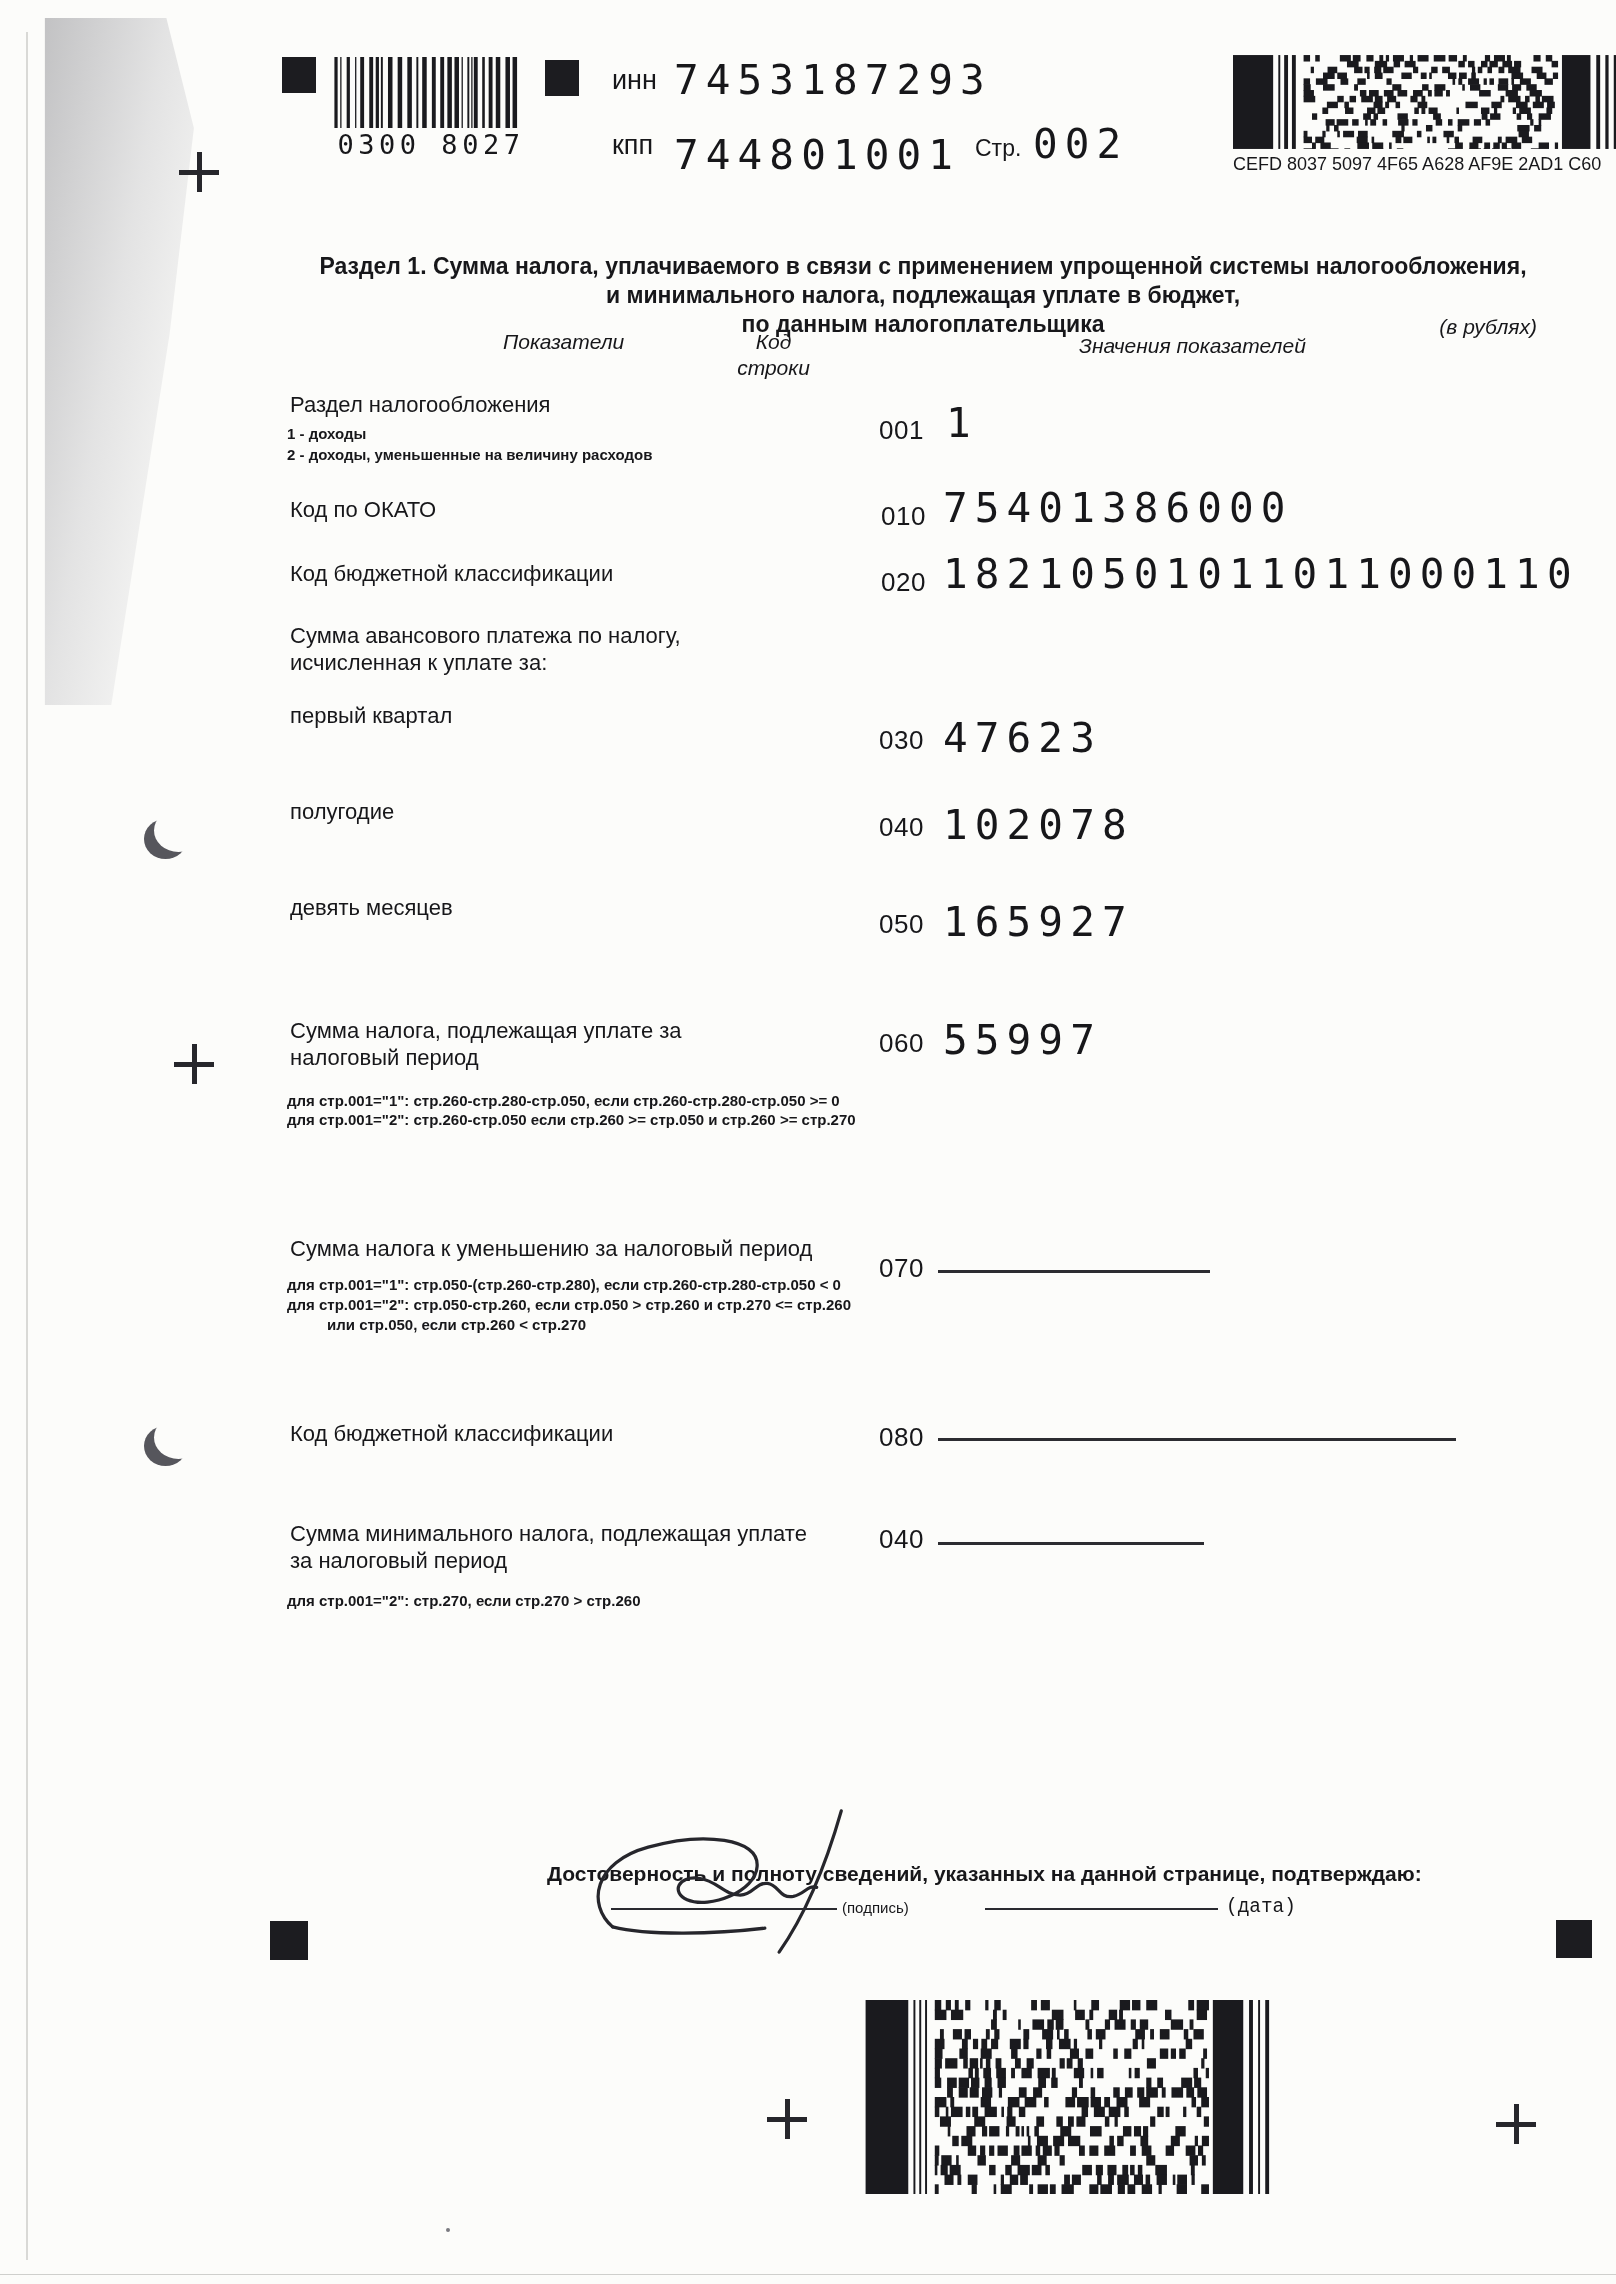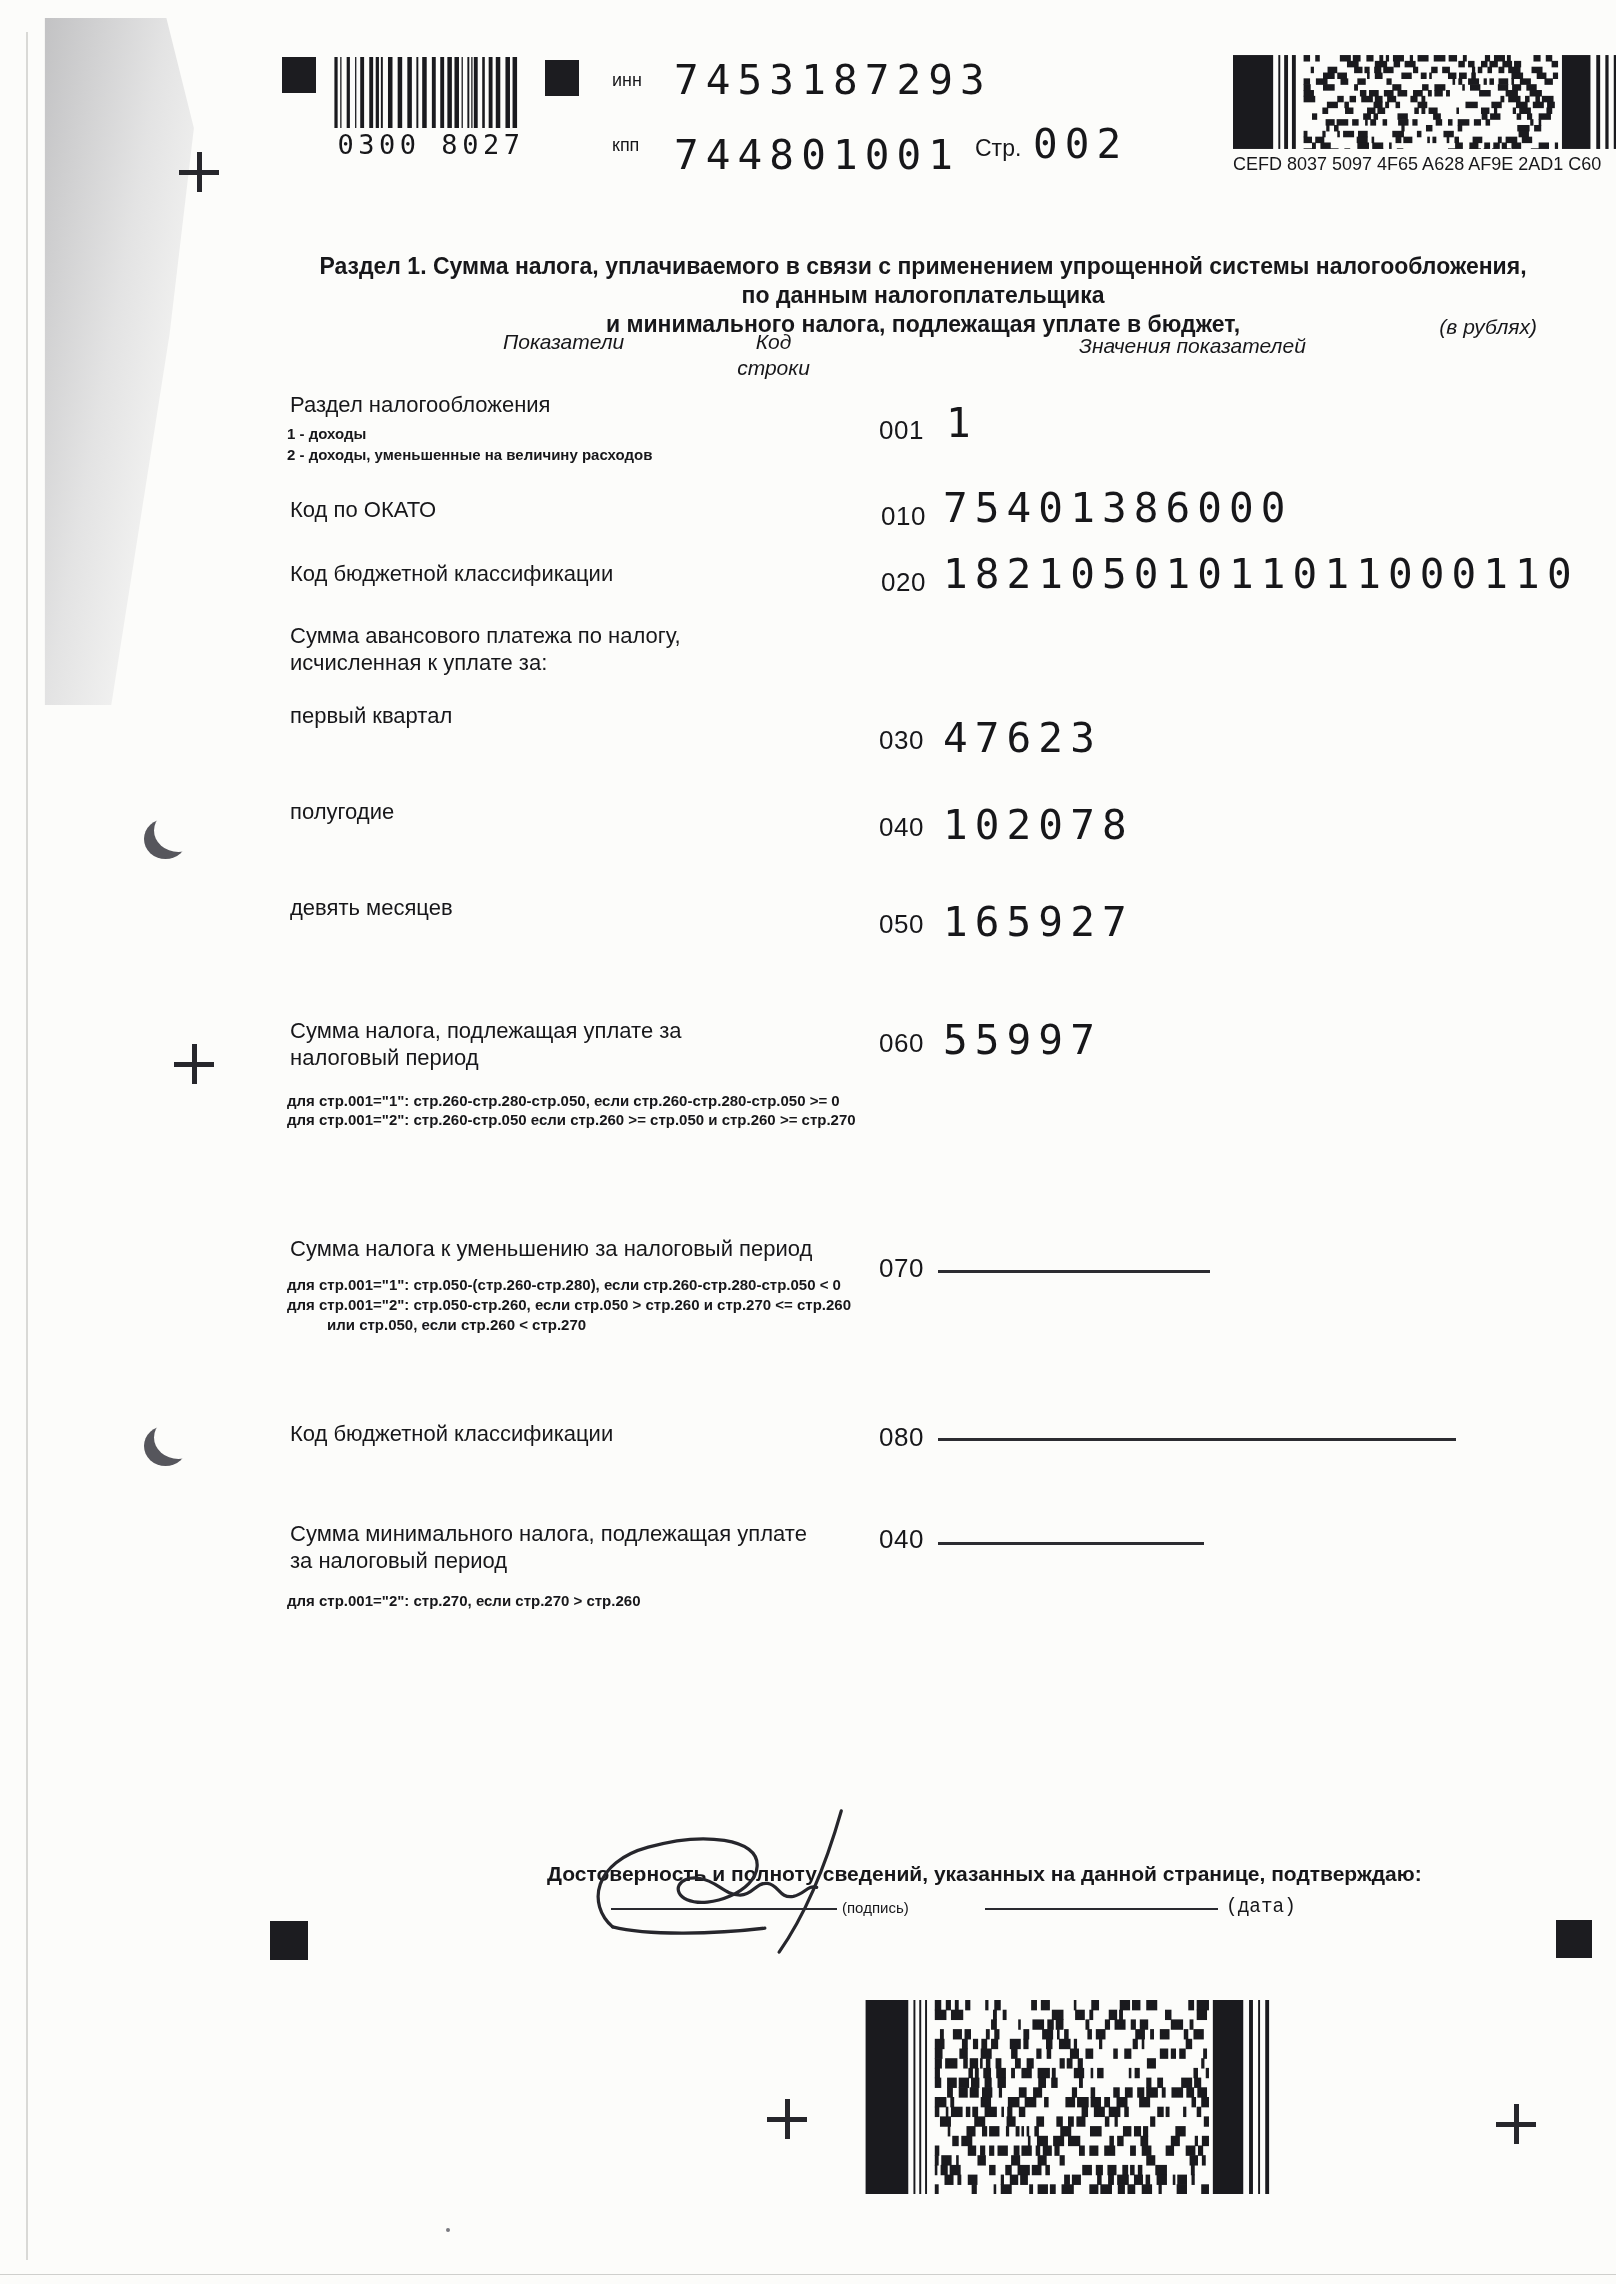--- a/index.html
+++ b/index.html
@@ -10,21 +10,21 @@
   
   .lbl{font-size:22px;line-height:27px;white-space:pre-line;}
   .small{font-size:15px;line-height:20px;font-weight:bold;white-space:pre-line;}
   .code{font-size:26px;line-height:26px;letter-spacing:0.6px;}
   .ocr{font-family:"DejaVu Sans Mono",monospace;font-size:41px;line-height:41px;letter-spacing:7.1px;white-space:nowrap;}
   .ocr-sm{font-family:"DejaVu Sans Mono",monospace;font-size:27px;line-height:27px;letter-spacing:4.5px;white-space:nowrap;}
   .hdr{font-style:italic;font-size:21px;line-height:26px;white-space:pre-line;}
   .title-line{font-weight:bold;font-size:23px;line-height:29px;text-align:center;}
   .statement{font-weight:bold;font-size:21px;line-height:24.6px;white-space:nowrap;}
   .cap{font-size:18px;line-height:21px;white-space:nowrap;overflow:hidden;}
-  .fieldlabel{font-size:18px;line-height:27px;}
+  .fieldlabel{font-size:27px;line-height:27px;}
   .pagelbl{font-size:23px;line-height:23px;}
   .blankline{height:2.6px;background:#2c2c31;}
   .sigline{height:1.9px;background:#2a2a30;}
   
   .sq{background:#1c1c20;}
   .plus{width:40px;height:40px;}
   .plus::before{content:"";position:absolute;left:0;top:17.5px;width:40px;height:5.8px;background:#26262b;}
   .plus::after{content:"";position:absolute;left:17.5px;top:0;width:5.8px;height:40px;background:#26262b;}
   .crescent{width:52px;height:45px;}
   .crescent::before{content:"";position:absolute;left:0;top:3.9px;width:43px;height:40px;border-radius:50%;background:#56565c;}
@@ -313,22 +313,22 @@
         <rect x="460" y="144" width="13" height="10" fill="#1a1a1e"></rect>
         <rect x="508" y="0" width="44" height="145" fill="#1a1a1e"></rect>
         <rect x="561" y="0" width="6" height="145" fill="#1a1a1e"></rect>
         <rect x="575" y="0" width="5" height="145" fill="#1a1a1e"></rect>
         <rect x="588" y="0" width="5" height="145" fill="#1a1a1e"></rect>
       </svg></div>
   <div class="abs cap" style="left:1233px;top:154px;width:384px;">CEFD 8037 5097 4F65 A628 AF9E 2AD1 C60</div>
 
   <div class="abs" style="left:272px;top:216px;width:1302px;margin-top:36px;">
     <div class="title-line">Раздел 1. Сумма налога, уплачиваемого в связи с применением упрощенной системы налогообложения,</div>
+    <div class="title-line">и минимального налога, подлежащая уплате в бюджет,</div>
     <div class="title-line">по данным налогоплательщика</div>
-    <div class="title-line">и минимального налога, подлежащая уплате в бюджет,</div>
   </div>
 
   <div class="abs hdr" style="left:1407px;top:314px;width:130px;text-align:right;">(в рублях)</div>
   <div class="abs hdr" style="left:503px;top:329px;">Показатели</div>
   <div class="abs hdr" style="left:725px;top:329px;width:97px;text-align:center;">Код
 строки</div>
   <div class="abs hdr" style="left:1079px;top:333px;">Значения показателей</div>
 
   <div class="abs lbl" style="left:290px;top:391px;">Раздел налогообложения</div>
   <div class="abs small" style="left:287px;top:424px;">1 - доходы</div>

